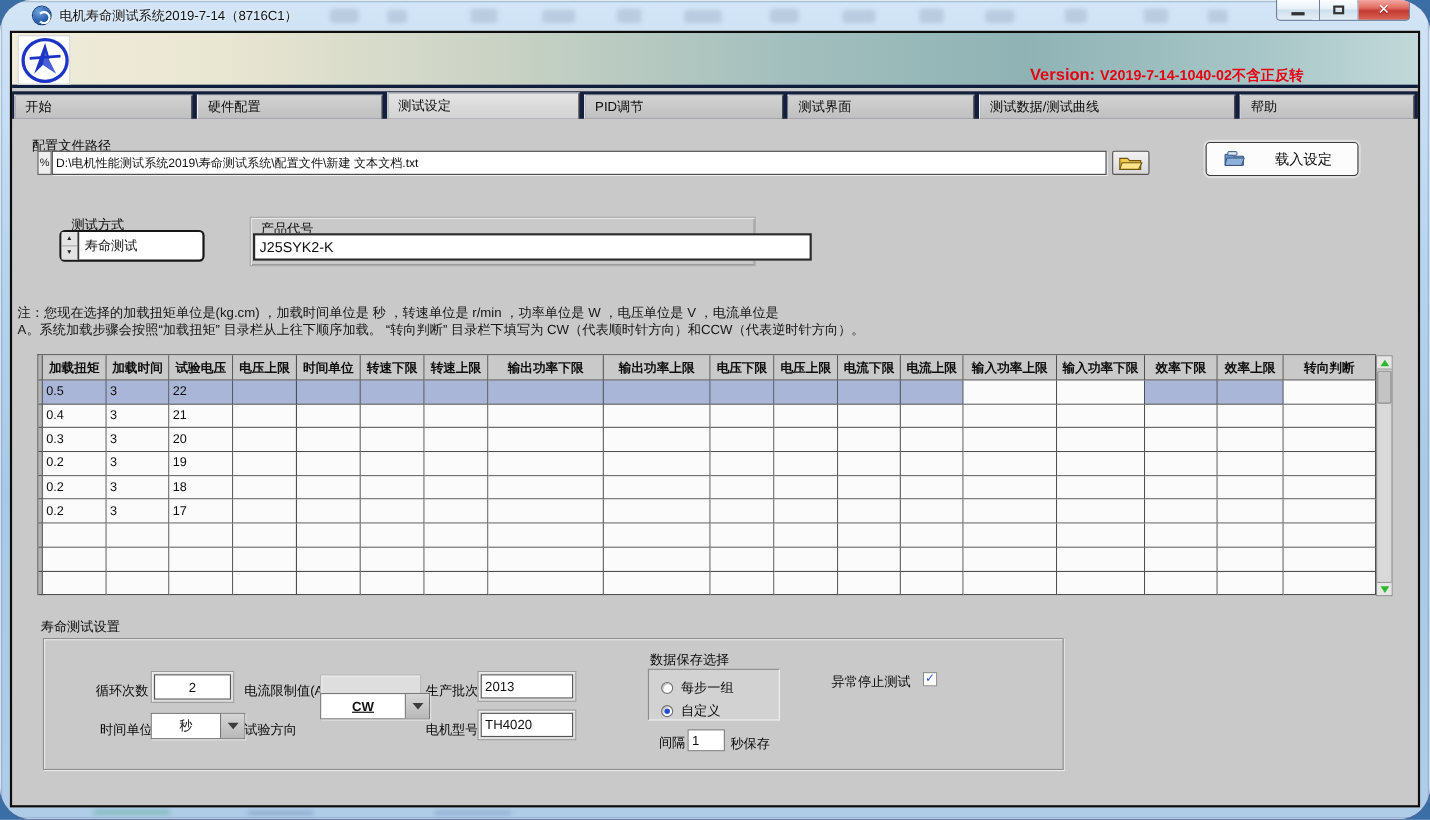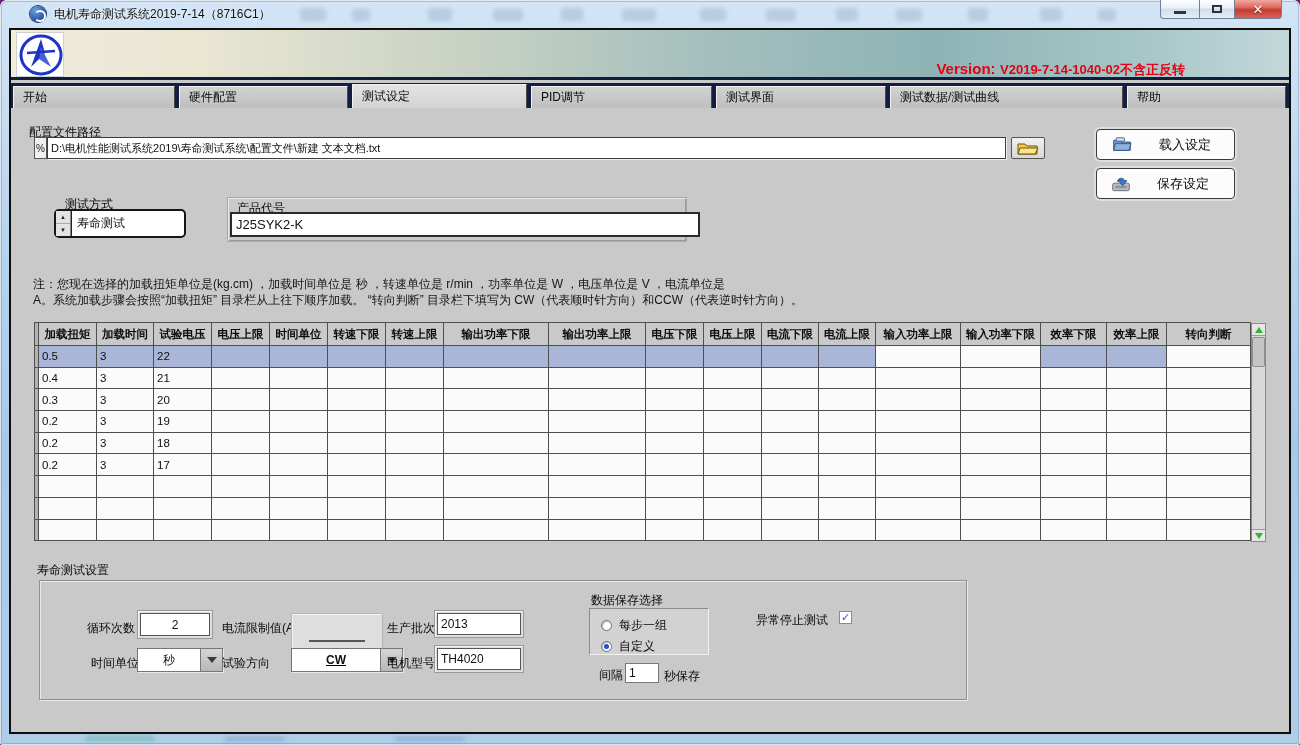--- a/index.html
+++ b/index.html
@@ -1,17 +1,17 @@
 <!DOCTYPE html>
 <html style="--ver: #e60012; --sel: #aab6d7; --green: #2db82d;"><head>
 <meta charset="utf-8">
 <style>
   html,body{margin:0;padding:0;background:#3a6ea5;}
   *{box-sizing:border-box;font-family:"Liberation Sans","DejaVu Sans",sans-serif;}
-  .stage{position:relative;width:1300px;height:745px;overflow:hidden;background:#701a75;}
+  .stage{position:relative;width:1300px;height:745px;overflow:hidden;background:#701a75;border-radius:29px;}
 
   
   .frame{position:absolute;inset:0;border-radius:7px 7px 3px 3px;
     background:linear-gradient(180deg,#d3e5f6 0%,#b9d5ee 30%,#a8c9e6 60%,#b0cde8 100%);
     box-shadow:inset 0 0 0 1px rgba(255,255,255,.65), inset 0 0 0 2px rgba(90,120,160,.35);}
   .ghost{position:absolute;border-radius:3px;background:rgba(60,80,115,.16);filter:blur(2px);}
   .titlebar{position:absolute;left:0;top:0;right:0;height:28px;}
   .app-icon{position:absolute;left:30px;top:6px;width:16px;height:16px;border-radius:50%;
     background:radial-gradient(circle at 35% 30%,#6fa4e0,#1c4fa0 70%);box-shadow:0 0 0 1px #1a3c74;}
   .app-icon::after{content:"";position:absolute;left:4px;top:4px;width:8px;height:8px;border:2px solid #fff;border-radius:50%;border-left-color:transparent;}
@@ -65,25 +65,25 @@
   
   .spinner{position:absolute;left:43px;top:179px;width:132px;height:29px;border:2px solid #161616;border-radius:5px;background:#fff;display:flex;}
   .spin-arrows{width:15px;border-right:1px solid #888;display:flex;flex-direction:column;background:#e3e3e3;}
   .spin-arrows div{flex:1;display:flex;align-items:center;justify-content:center;font-size:6px;color:#222;border-bottom:1px solid #aaa;}
   .spin-arrows div:last-child{border-bottom:none;}
   .spin-value{flex:1;font-size:12px;color:#111;display:flex;align-items:center;padding-left:5px;border-left:1px solid #222;margin-left:0px;}
 
   
   .product-panel{position:absolute;left:216px;top:167px;width:460px;height:45px;border:1px solid #a8a8a8;
     box-shadow:inset 1px 1px 0 #e8e8e8, inset -1px -1px 0 #9a9a9a;}
-  .product-input{position:absolute;left:219px;top:182px;width:470px;height:25px;background:#fff;border:2px solid #2a2a2a;
+  .product-input{position:absolute;left:219px;top:182px;width:508px;height:25px;background:#fff;border:2px solid #2a2a2a;
     font-size:13px;color:#111;padding:0 4px;}
 
   
-  .note{position:absolute;left:22px;font-size:12px;color:#151515;white-space:nowrap;}
+  .note{position:absolute;left:5px;font-size:12px;color:#151515;white-space:nowrap;}
 
   
   .ltable{position:absolute;left:23px;top:292px;border-top:1px solid #4f4f4f;border-left:1px solid #4f4f4f;background:#c9c9c9;}
   .trow{display:flex;}
   .tcell{flex:none;border-right:1px solid #4f4f4f;border-bottom:1px solid #4f4f4f;font-size:11.5px;color:#0d0d0d;
     padding:0 3px;display:flex;align-items:center;overflow:hidden;white-space:nowrap;background:#fbfbfb;height:21.7px;}
   .thead .tcell{background:#c9c9c9;font-weight:bold;justify-content:center;height:23px;padding:0 1px;}
   .gutter{flex:none;width:4px;background:#b3b3b3;border-right:1px solid #4f4f4f;border-bottom:1px solid #4f4f4f;}
   .tcell.sel{background:var(--sel,#aab6d7);}
   .vscroll{position:absolute;top:0;right:-15px;width:15px;background:#d9d9d9;border:1px solid #8a8a8a;display:flex;flex-direction:column;align-items:center;}
@@ -195,28 +195,20 @@
         </svg>
       </div>
 
       <div class="action-btn load">
         <svg class="icon-folder-open" width="24" height="18" viewBox="0 0 24 18">
           <path d="M2 4 L9 4 L11 6 L22 6 L22 16 L2 16 Z" fill="#6f95c9" stroke="#2f4d79" stroke-width="1"></path>
           <path d="M4 8 L23 8 L20 16 L2 16 Z" fill="#8fb2dd" stroke="#2f4d79" stroke-width="1"></path>
           <rect x="5" y="1" width="10" height="4" rx="1" fill="#d7e4f2" stroke="#2f4d79" stroke-width="1"></rect>
         </svg>
         <span>载入设定</span>
-      </div>
-      <div class="action-btn save">
-        <svg class="icon-save" width="24" height="18" viewBox="0 0 24 18">
-          <rect x="2" y="8" width="20" height="9" rx="2" fill="#b9bcc1" stroke="#5a5d63" stroke-width="1"></rect>
-          <rect x="5" y="11" width="14" height="3" fill="#8f9399"></rect>
-          <path d="M8 6 C8 1, 16 1, 16 5 L19 5 L14 11 L9 5 L12 5 C12 3, 9 3, 9 6 Z" fill="#3f77c9" stroke="#1f4a8a" stroke-width="1"></path>
-        </svg>
-        <span>保存设定</span>
       </div>
 
       <div class="lbl" style="left:54px;top:166px;">测试方式</div>
       <div class="spinner">
         <div class="spin-arrows">
           <div>▲</div>
           <div>▼</div>
         </div>
         <div class="spin-value">寿命测试</div>
       </div>
@@ -470,21 +462,21 @@
 
       <div class="lbl" style="left:80px;top:625px;">时间单位</div>
       <div class="ddown" style="left:126px;top:618px;width:86px;height:24px;">
         <div class="dd-value">秒</div>
         <div class="dd-btn">
             <div class="dd-tri"></div>
           </div>
       </div>
 
       <div class="lbl" style="left:211px;top:625px;">试验方向</div>
-      <div class="ddown" style="left:280px;top:618px;width:112px;height:24px;text-decoration:underline;">
+      <div class="ddown" style="left:280px;top:600px;width:100px;height:24px;text-decoration:underline;">
         <div class="dd-value" style="font-weight:bold;">CW</div>
         <div class="dd-btn">
             <div class="dd-tri"></div>
           </div>
       </div>
 
       <div class="lbl" style="left:376px;top:625px;">电机型号</div>
       <div class="field-wrap" style="left:423px;top:615px;width:90px;height:28px;">
         <input readonly="" value="TH4020" style="">
       </div>

